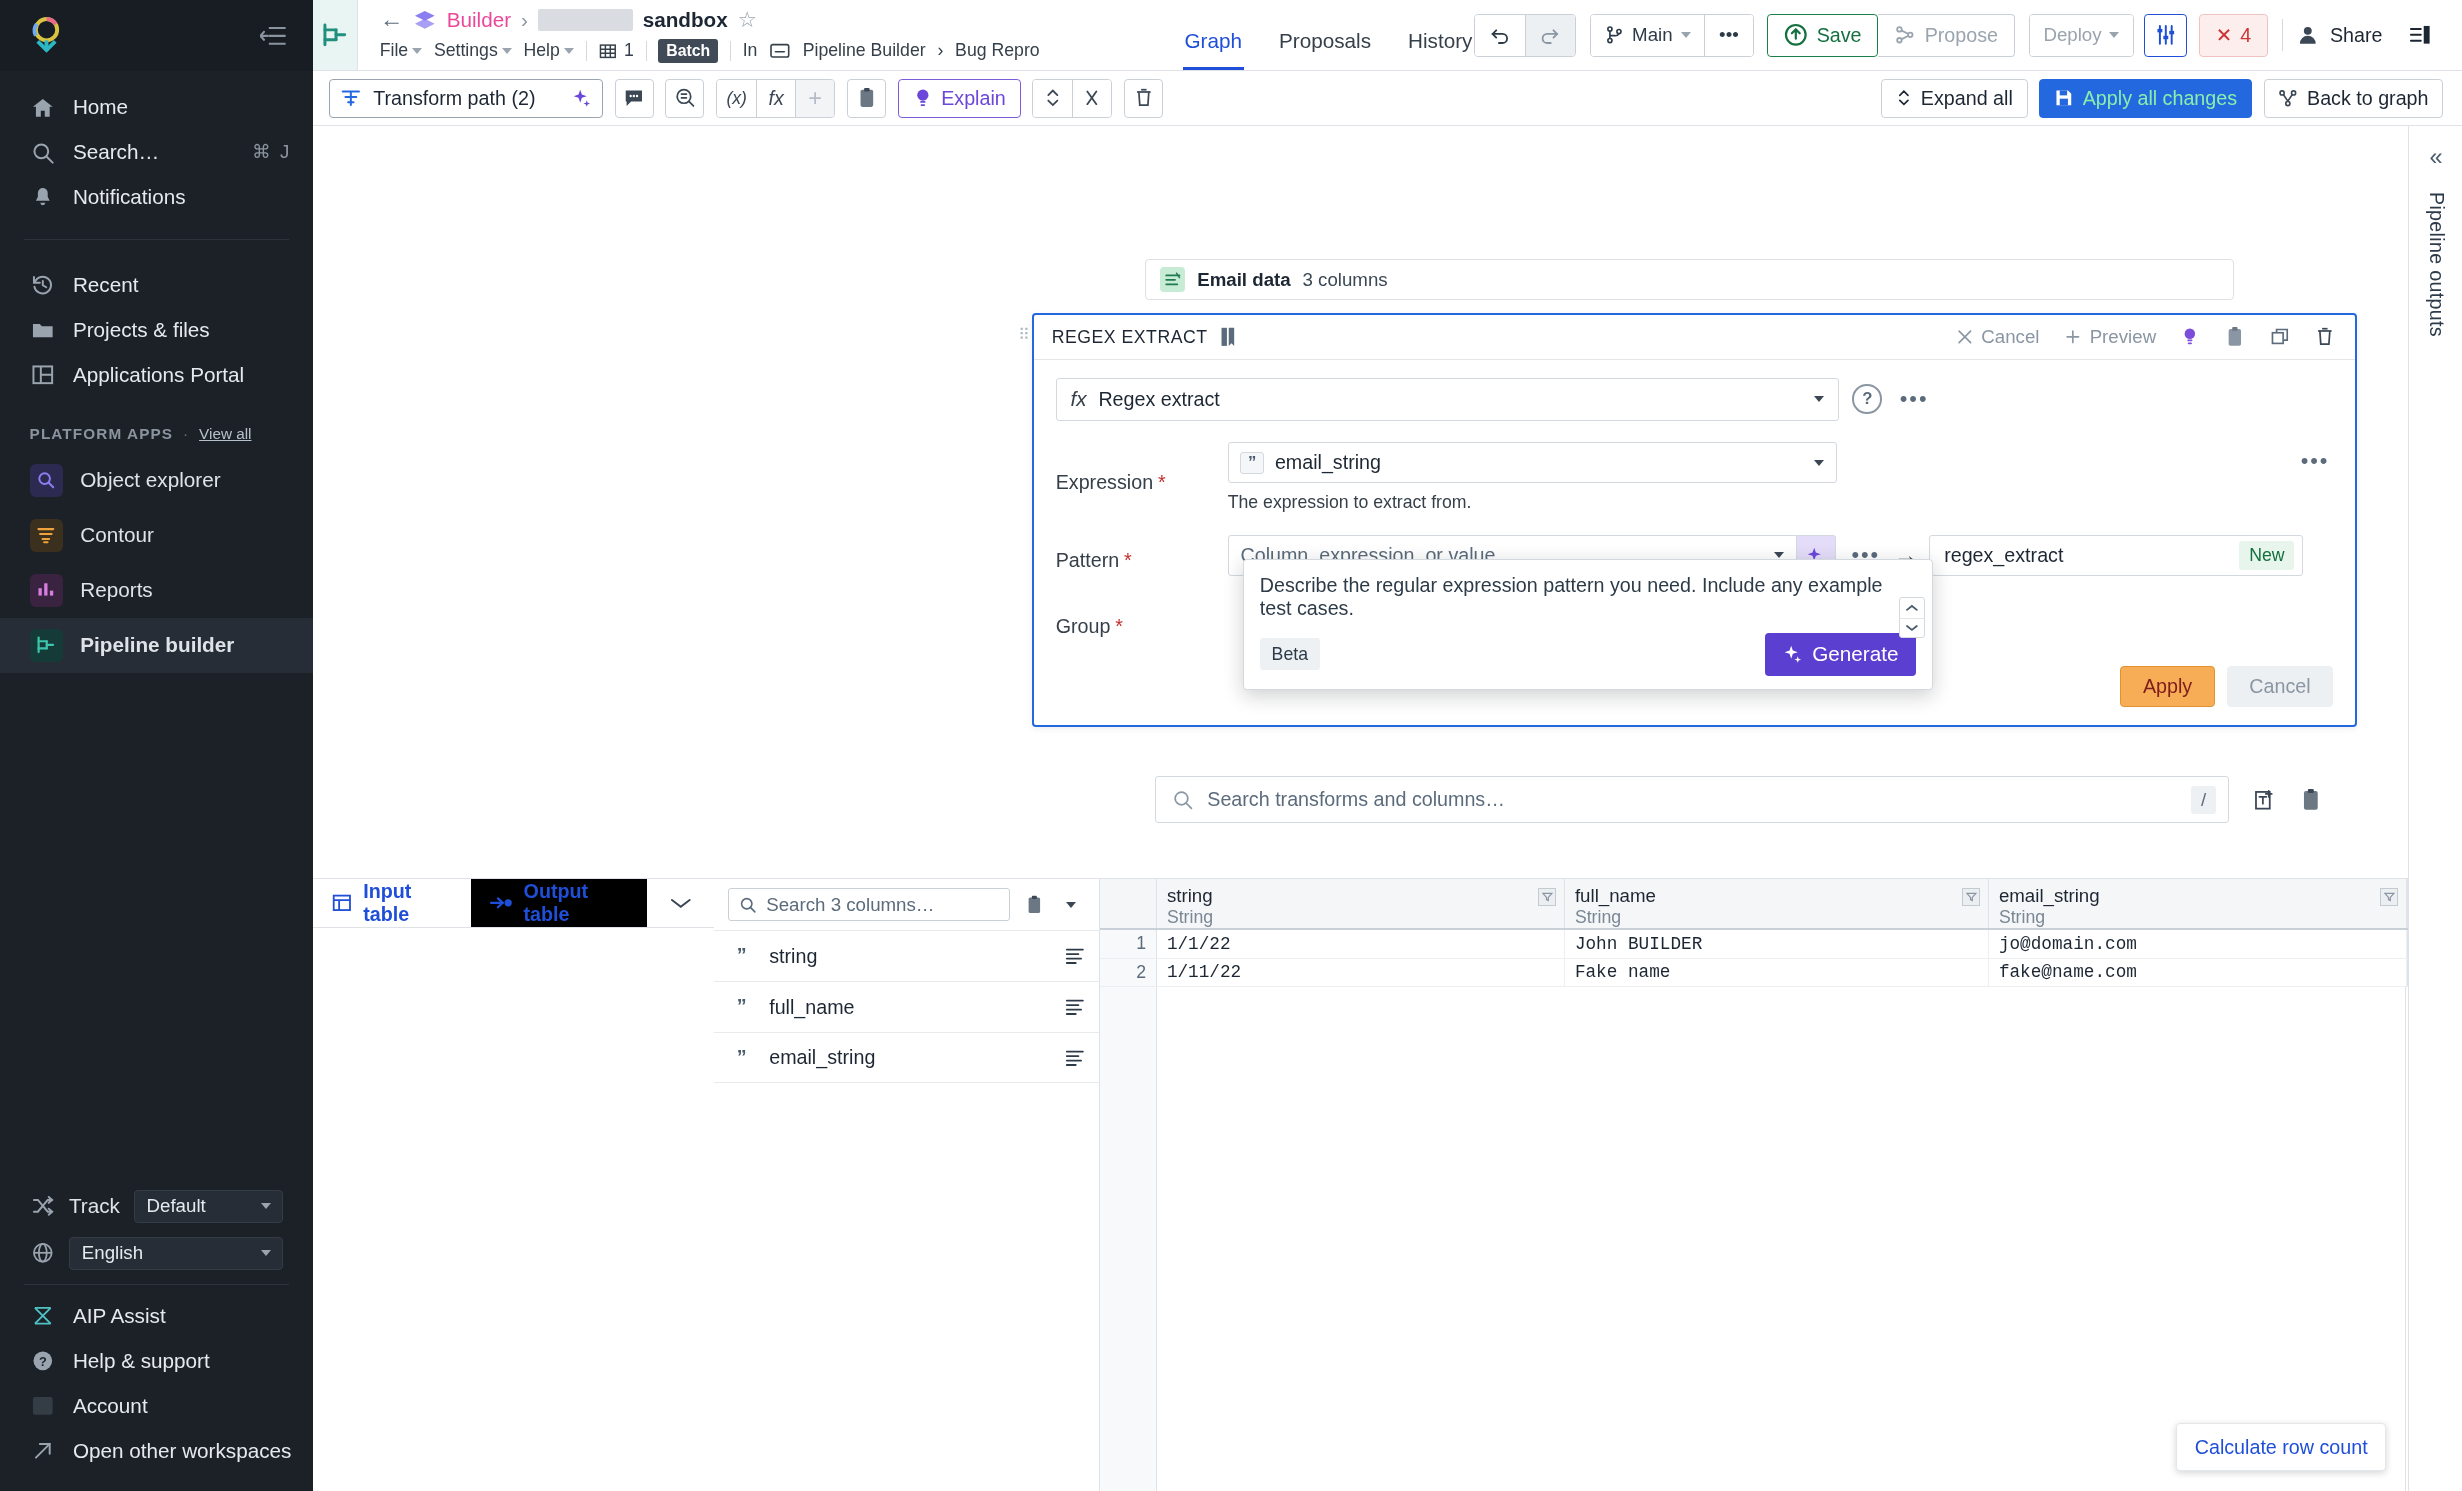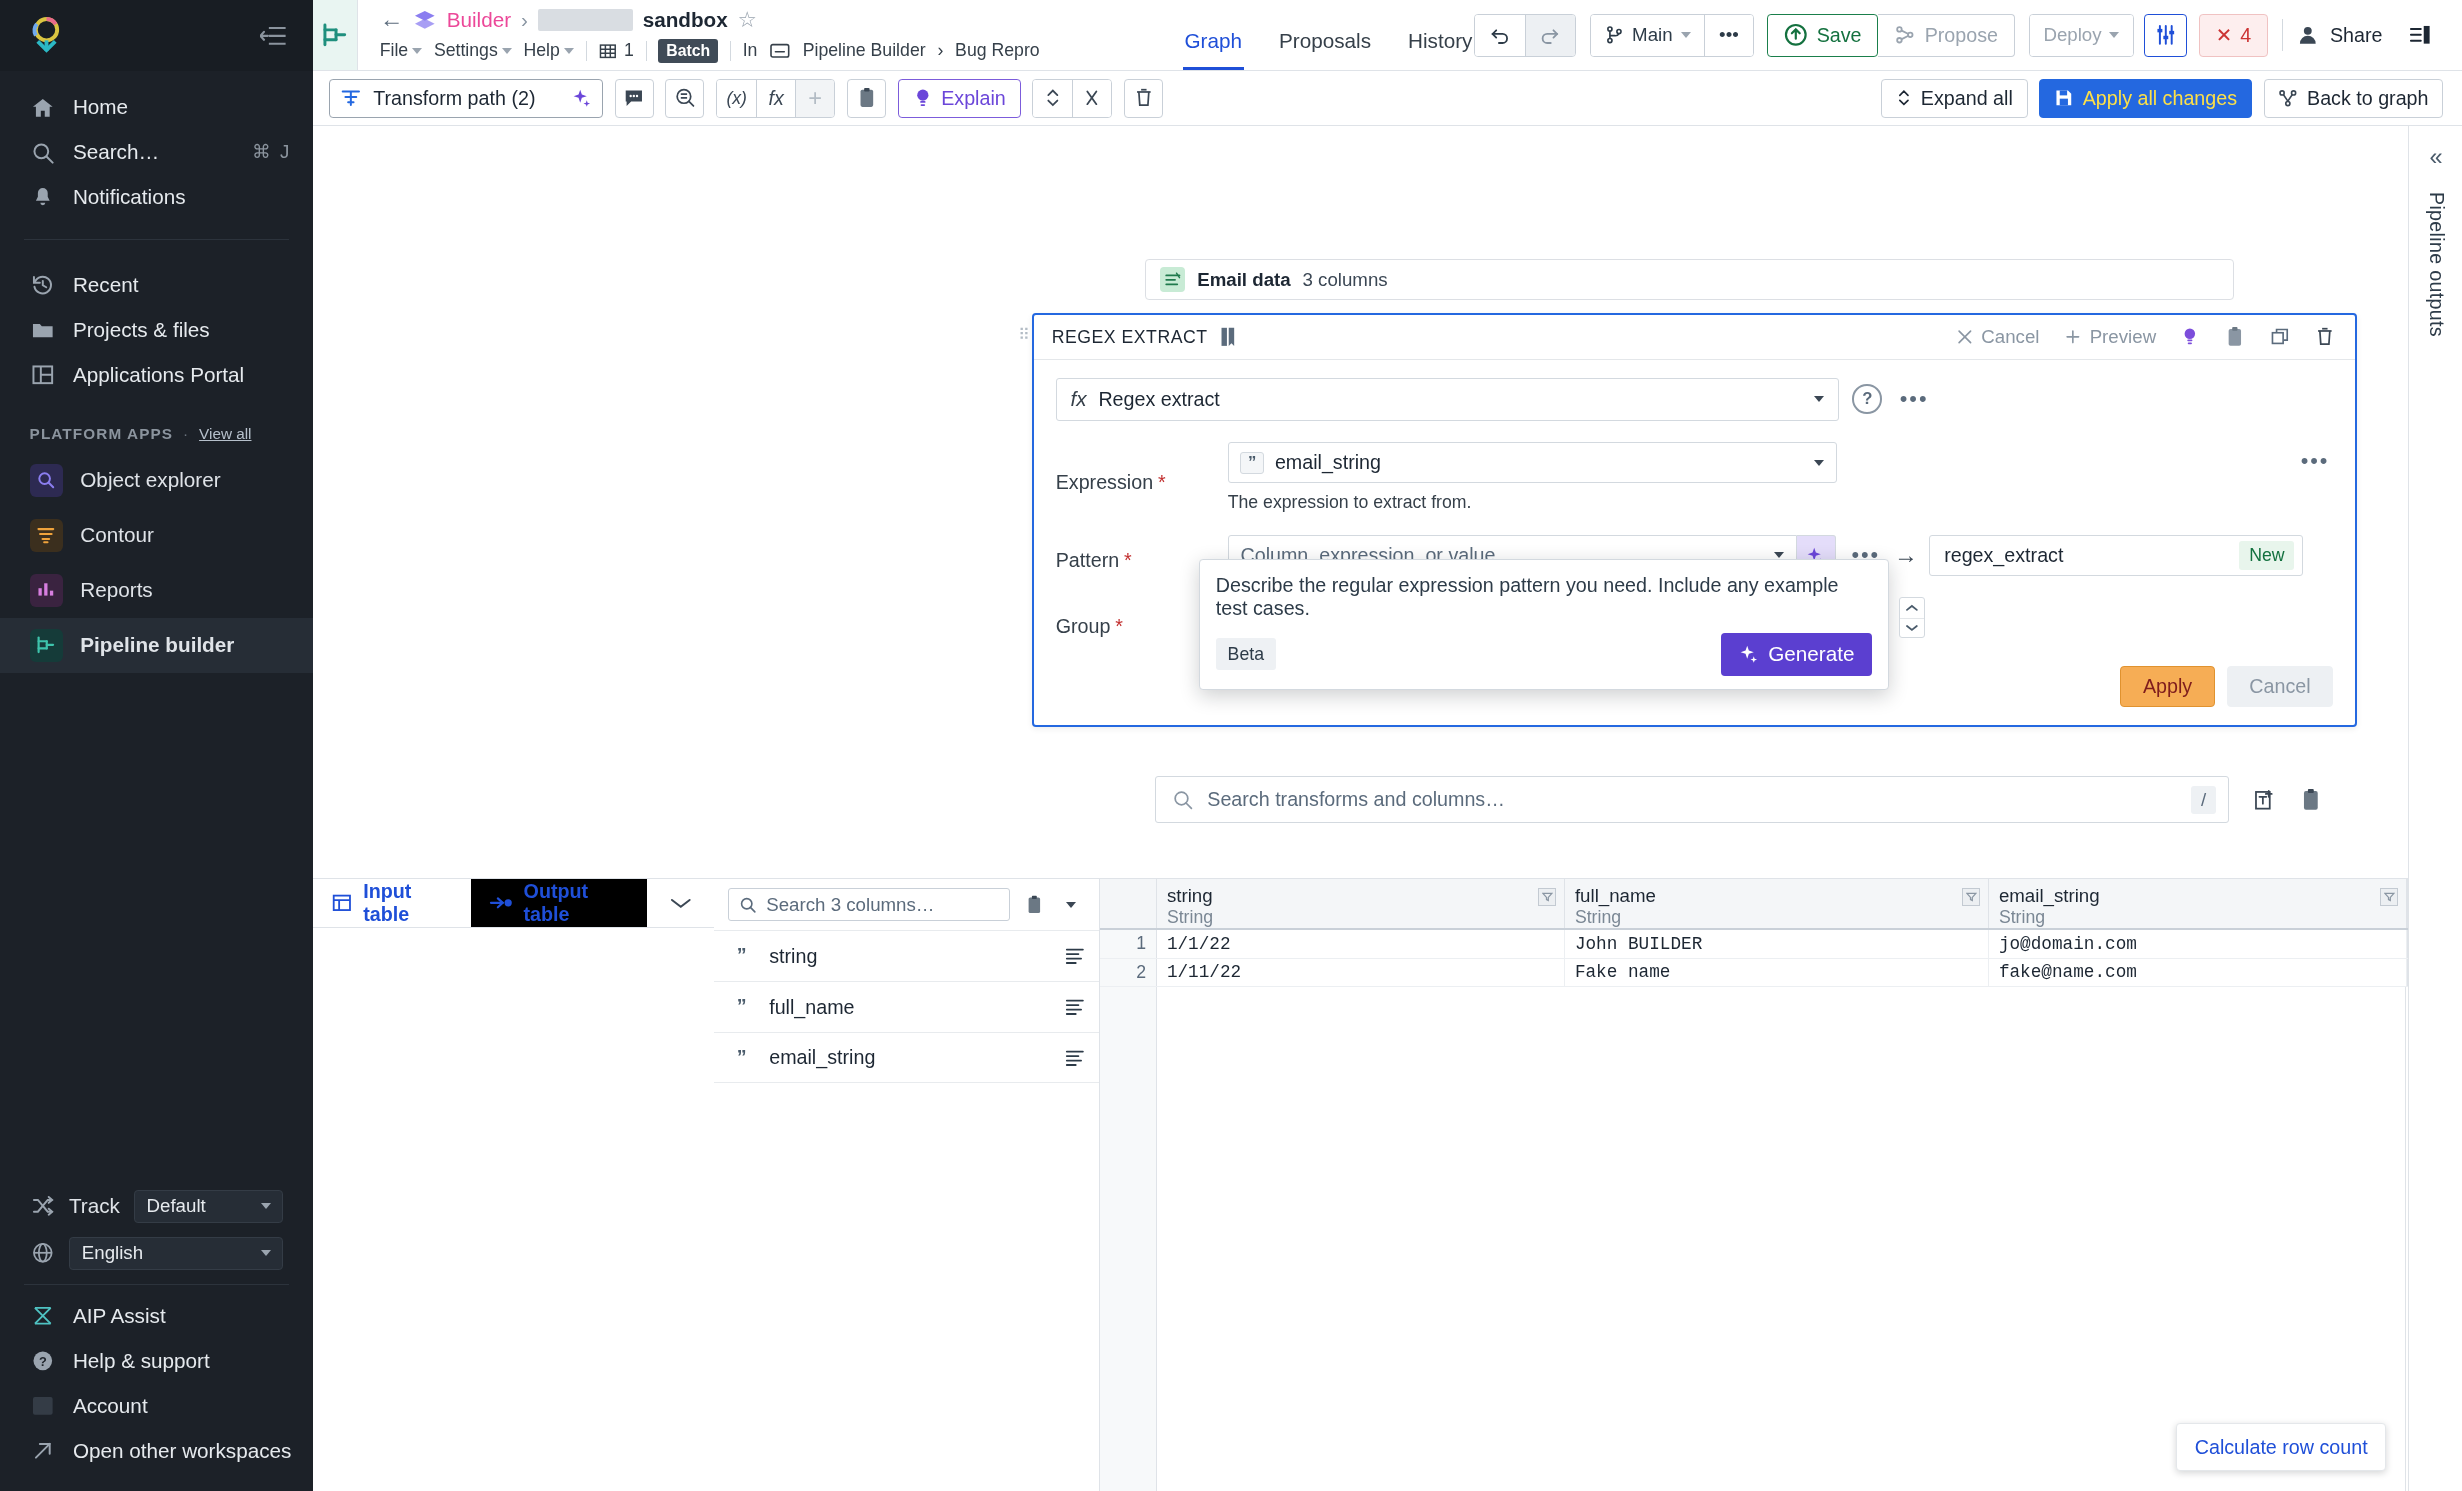--- a/index.html
+++ b/index.html
@@ -120,21 +120,21 @@
   .tpath .lbl { flex:1; }
   .tb-btn { width:39px;height:39px;border:1px solid #c9d0d8;background:#fff;border-radius:3.9px;display:flex;align-items:center;justify-content:center;cursor:pointer;color:#3b4754;}
   .tb-grp { display:flex; border:1px solid #c9d0d8; border-radius:3.9px; overflow:hidden; height:39px;}
   .tb-grp .c { width:39px;height:100%;display:flex;align-items:center;justify-content:center;cursor:pointer;color:#3b4754; background:#fff;}
   .tb-grp .c + .c { border-left:1px solid #c9d0d8; }
   .tb-grp .c.dis { color:#b3bcc5; background:#f2f4f6;}
   .explain { display:flex;align-items:center;gap:8.9px;border:1px solid #7c5cdb;border-radius:3.9px;height:39px;padding:0 13.8px;color:#6b46d9;font-size:19.7px;cursor:pointer;background:#fff;}
   .toolspacer { flex:1; }
   .t-right { display:flex; align-items:center; gap:11.8px;}
   .btn-plain { display:flex;align-items:center;gap:8.9px;border:1px solid #c9d0d8;background:#fff;border-radius:3.9px;height:39px;padding:0 13.8px;font-size:19.7px;color:#1d2733;cursor:pointer;}
-  .btn-blue { display:flex;align-items:center;gap:8.9px;background:#2468e0;border:1px solid #2468e0;border-radius:3.9px;height:39px;padding:0 13.8px;font-size:19.7px;color:#fde047;cursor:pointer;}
+  .btn-blue { display:flex;align-items:center;gap:8.9px;background:#2468e0;border:1px solid #2468e0;border-radius:3.9px;height:39px;padding:0 13.8px;font-size:19.7px;color:#86efac;cursor:pointer;}
 
   
   .body { flex:1; display:flex; min-height:0;}
   .canvaswrap { flex:1; display:flex; flex-direction:column; min-width:0; background:#fff; position:relative;}
   .canvas { flex: 0 0 752px; position:relative; background:#fff; overflow:visible;}
   .rail {
     width: 55px; background:#fff; border-left:1px solid #dfe3e8;
     display:flex; flex-direction:column; align-items:center; padding-top:17.7px; gap:21.7px;
     flex: 0 0 55px;
   }
@@ -203,21 +203,21 @@
   }
   .outname .sp { flex:1; }
   .newbadge { background:#e8f5ec; color:#13713f; font-size:17.7px; padding:3.9px 9.9px; border-radius:3px;}
 
   .card-foot { display:flex; justify-content:flex-end; gap:11.8px; padding: 0 21.7px 17.7px 21.7px;}
   .btn-apply { background:#f6ad55; border:1px solid #e0922f; color:#7f1d1d; border-radius:3.9px; height:41px; padding:0 21.7px; font-size:19.7px; cursor:pointer; display:flex;align-items:center;}
   .btn-cancel { background:#edf0f3; border:1px solid #edf0f3; color:#8a96a3; border-radius:3.9px; height:41px; padding:0 21.7px; font-size:19.7px; cursor:pointer; display:flex;align-items:center;}
 
   
   .popover {
-    position:absolute; left:886px; top:433px; width:690px;
+    position:absolute; left:930px; top:433px; width:690px;
     background:#fff; border:1px solid #d3d9df; border-radius:3.9px;
     box-shadow: 0 5.9px 19.7px rgba(16,22,26,.2); padding: 13.8px 15.8px 13.8px 15.8px; z-index: 30;
   }
   .pop-label { font-size:19.7px; color:#2d3b48; margin-bottom:11.8px; }
   .pop-input {
     border:3px solid #6b46d9; border-radius:3.9px; height:61px;
     display:flex; align-items:center; padding: 0 13.8px; font-size:20.7px; color:#1d2733; background:#fff;
   }
   .caretbar { display:inline-block; width:2px; height:25.6px; background:#1d2733; margin-left:1px; vertical-align:-4.9px;}
   .pop-foot { display:flex; align-items:center; margin-top:12.8px; }

